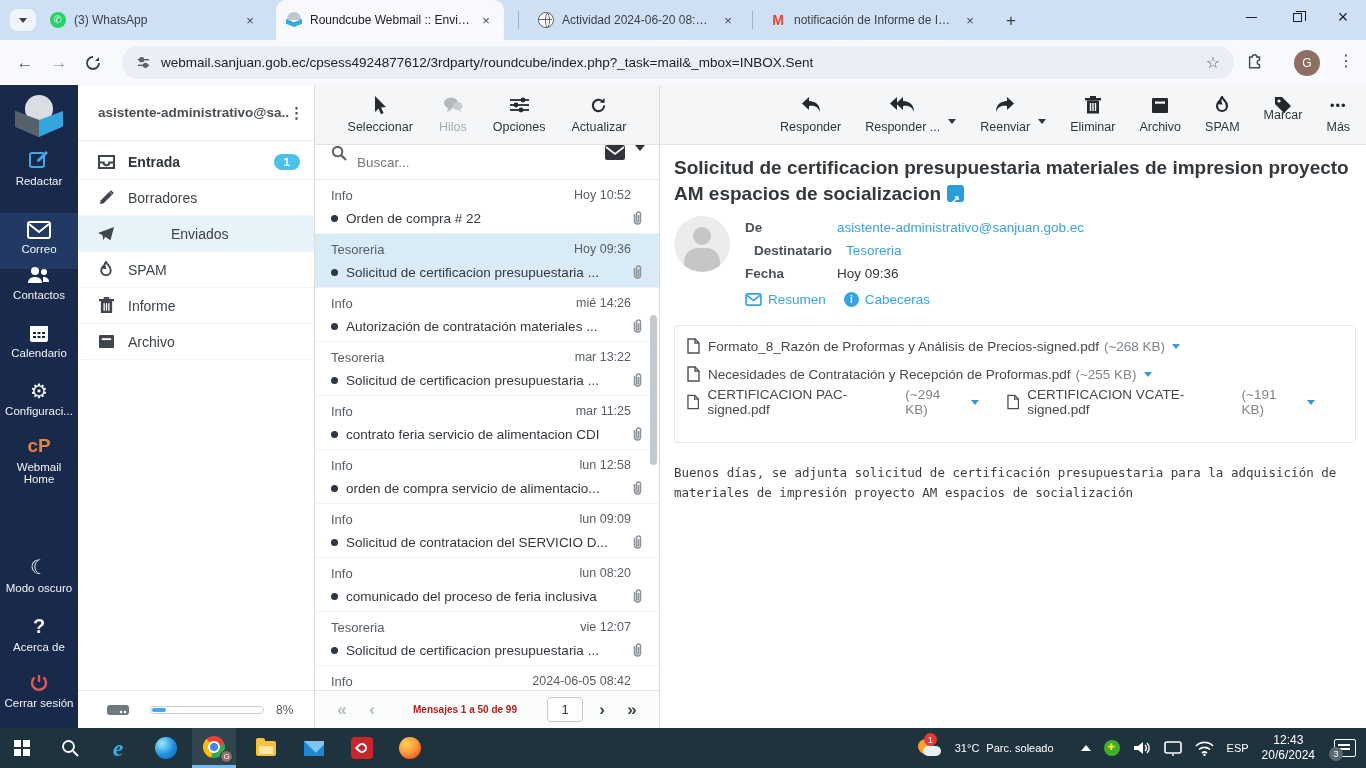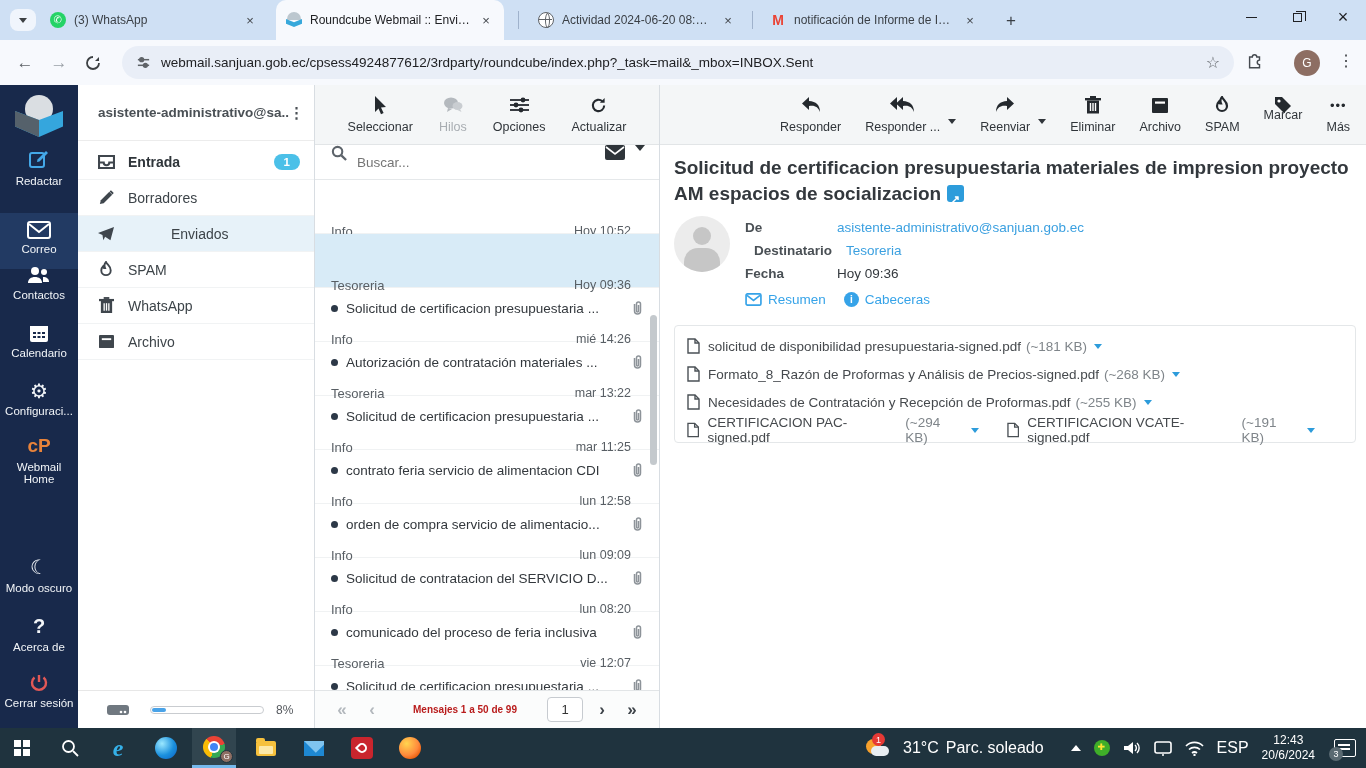--- a/index.html
+++ b/index.html
@@ -75,21 +75,21 @@
   .list-col { left:315px; top:85px; width:345px; height:643px; background:#fff; border-right:1px solid #d8dde2; }
   .band { position:absolute; left:0; top:0; width:100%; height:60px; background:#f4f6f7; border-bottom:1px solid #e2e5e7; display:flex; align-items:flex-start; justify-content:center; gap:26px; padding-top:10px; }
   .tbtn { display:flex; flex-direction:column; align-items:center; gap:5px; color:#30353a; font-size:12.5px; }
   .tbtn .tico { height:20px; display:flex; align-items:center; }
   .tbtn.disabled { color:#a8adb2; }
   .caret { width:0; height:0; border-left:4px solid transparent; border-right:4px solid transparent; border-top:5px solid currentColor; display:inline-block; }
   .searchrow { position:absolute; left:0; top:60px; width:100%; height:35px; border-bottom:1px solid #e5e8ea; display:flex; padding:0 14px 0 16px; }
   .searchrow input { border:none; outline:none; background:transparent; font-size:13.5px; color:#444; flex:1; margin-left:10px; font-family:"Liberation Sans",sans-serif; }
   .msg-row { position:absolute; left:0; width:100%; height:54px; border-bottom:1px solid #f0f2f3; padding:8px 14px 0 16px; }
   .msg-row.sel { background:#d8ebf7; }
-  .mline1 { display:flex; font-size:13px; color:#585e64;margin-top:36px; }
+  .mline1 { display:flex; font-size:13px; color:#585e64; }
   .mdate { margin-left:auto; font-size:12.5px; color:#585e64; padding-right:14px; }
   .mline2 { display:flex; align-items:center; margin-top:7px; }
   .udot { width:7px; height:7px; border-radius:50%; background:#2c3847; margin-right:8px; flex:0 0 7px; }
   .msubj { font-size:13.5px; color:#33383d; white-space:nowrap; overflow:hidden; text-overflow:ellipsis; flex:1; }
   .clip { color:#8d9399; margin-left:6px; flex:0 0 14px; }
   .list-scroll { position:absolute; right:2px; top:230px; width:7px; height:150px; background:#c4c9cd; border-radius:4px; }
   .list-foot { position:absolute; left:0; bottom:0; width:100%; height:38px; background:#fbfcfc; border-top:1px solid #e2e5e7; display:flex; align-items:center; padding:0 12px; }
   .pg-glyph { font-size:17px; font-weight:bold; color:#3e444a; width:30px; text-align:center; }
   .pg-glyph.dis { color:#b3b8bd; }
   .pg-text { flex:1; text-align:center; font-size:10px; font-weight:bold; color:#b91c1c; }
@@ -134,21 +134,21 @@
   .chrome-ball { width:22px; height:22px; border-radius:50%; background:conic-gradient(from -45deg, #ea4335 0 120deg, #34a853 120deg 240deg, #fbbc05 240deg 360deg); position:relative; }
   .chrome-ball:before { content:""; position:absolute; left:5px; top:5px; width:12px; height:12px; border-radius:50%; background:#fff; }
   .chrome-ball:after { content:""; position:absolute; left:7px; top:7px; width:8px; height:8px; border-radius:50%; background:#4285f4; }
   .gbadge { position:absolute; right:3px; bottom:2px; width:13px; height:13px; border-radius:50%; background:#8d6e63; color:#fff; font-size:8px; display:flex; align-items:center; justify-content:center; border:1px solid #1f333e; }
   .edge-ball { width:22px; height:22px; border-radius:50%; background:radial-gradient(circle at 32% 30%, #9be8ff, #1b90dd 55%, #0b5fc4); }
   .ff-ball { width:22px; height:22px; border-radius:50%; background:radial-gradient(circle at 35% 30%, #ffd54f, #ff8a3c 55%, #e65100 85%); }
   .ie-e { color:#35b1e8; font-size:24px; font-weight:bold; font-style:italic; font-family:"Liberation Serif",serif; }
   .acrobat { width:22px; height:22px; background:#c9252d; border-radius:4px; display:flex; align-items:center; justify-content:center; }
   .acrobat span { display:block; width:10px; height:10px; border:2px solid #fff; border-radius:50% 50% 50% 0; transform:rotate(45deg); }
   .tray { position:absolute; right:0; top:0; height:40px; display:flex; align-items:center; gap:13px; padding-right:10px; color:#fff; }
-  .tray-txt { font-size:16px; color:#fff; }
+  .tray-txt { font-size:11px; color:#fff; }
   .weather { position:relative; width:26px; height:22px; }
   .w-sun { position:absolute; left:2px; top:2px; width:15px; height:15px; border-radius:50%; background:#f7a12c; }
   .w-cloud { position:absolute; left:7px; top:9px; width:18px; height:10px; border-radius:8px; background:#e8eef2; }
   .w-badge { position:absolute; left:8px; top:-4px; width:13px; height:13px; border-radius:50%; background:#e53935; color:#fff; font-size:9px; display:flex; align-items:center; justify-content:center; }
   .chev-up { width:0; height:0; border-left:5px solid transparent; border-right:5px solid transparent; border-bottom:6px solid #fff; }
   .green-dot { width:16px; height:16px; border-radius:50%; background:#3fae29; position:relative; }
   .green-dot:before { content:"✚"; color:#ffe533; font-size:9px; position:absolute; left:4px; top:2px; }
   .clockbox { text-align:center; font-size:12px; line-height:15px; color:#fff; }
   .notif { position:relative; width:22px; height:18px; border:1.5px solid #fff; border-radius:2px; }
   .notif i { position:absolute; left:3px; width:12px; height:1.5px; background:#fff; }
@@ -366,21 +366,21 @@
           <rect x="2" y="4" width="12" height="13" fill="#3f464d"></rect>
           <rect x="0" y="2" width="16" height="2.4" fill="#3f464d"></rect>
           <rect x="5" y="0" width="6" height="2" fill="#3f464d"></rect>
           <g stroke="#fff" stroke-width="1.4">
             <line x1="5.5" y1="6.5" x2="5.5" y2="14.5"></line>
             <line x1="8" y1="6.5" x2="8" y2="14.5"></line>
             <line x1="10.5" y1="6.5" x2="10.5" y2="14.5"></line>
           </g>
         </svg>
     </span>
-    <span class="folder-label">WhatsApp</span>
+    <span class="folder-label">Informe</span>
   </div>
   <div class="folder-row" style="top:239px;">
     <span class="fico">
       <svg width="17" height="15" viewBox="0 0 18 16">
           <rect x="1" y="1" width="16" height="14" rx="1" fill="#3f464d"></rect>
           <rect x="4" y="4.5" width="10" height="2" fill="#fff"></rect>
         </svg>
     </span>
     <span class="folder-label">Archivo</span>
   </div>
@@ -731,69 +731,62 @@
     </span>
   </div>
 
   <div class="attach-box">
     <div class="att-row">
       <span class="att-item">
         <svg width="13" height="16" viewBox="0 0 13 16">
             <path d="M1 1h7l4 4v10H1z" fill="none" stroke="#4a5055" stroke-width="1.4"></path>
             <path d="M8 1v4h4" fill="none" stroke="#4a5055" stroke-width="1.4"></path>
           </svg>
-        <span class="att-name">solicitud de disponibilidad presupuestaria-signed.pdf</span>
-        <span class="att-size">(~181 KB)</span>
+        <span class="att-name">Formato_8_Razón de Proformas y Análisis de Precios-signed.pdf</span>
+        <span class="att-size">(~268 KB)</span>
         <span class="caret att-caret"></span>
       </span>
     </div>
     <div class="att-row">
       <span class="att-item">
         <svg width="13" height="16" viewBox="0 0 13 16">
             <path d="M1 1h7l4 4v10H1z" fill="none" stroke="#4a5055" stroke-width="1.4"></path>
             <path d="M8 1v4h4" fill="none" stroke="#4a5055" stroke-width="1.4"></path>
           </svg>
-        <span class="att-name">Formato_8_Razón de Proformas y Análisis de Precios-signed.pdf</span>
-        <span class="att-size">(~268 KB)</span>
+        <span class="att-name">Necesidades de Contratación y Recepción de Proformas.pdf</span>
+        <span class="att-size">(~255 KB)</span>
         <span class="caret att-caret"></span>
       </span>
     </div>
     <div class="att-row">
       <span class="att-item">
         <svg width="13" height="16" viewBox="0 0 13 16">
             <path d="M1 1h7l4 4v10H1z" fill="none" stroke="#4a5055" stroke-width="1.4"></path>
             <path d="M8 1v4h4" fill="none" stroke="#4a5055" stroke-width="1.4"></path>
           </svg>
-        <span class="att-name">Necesidades de Contratación y Recepción de Proformas.pdf</span>
-        <span class="att-size">(~255 KB)</span>
+        <span class="att-name">CERTIFICACION PAC-signed.pdf</span>
+        <span class="att-size">(~294 KB)</span>
         <span class="caret att-caret"></span>
       </span>
-    </div>
-    <div class="att-row">
       <span class="att-item">
         <svg width="13" height="16" viewBox="0 0 13 16">
             <path d="M1 1h7l4 4v10H1z" fill="none" stroke="#4a5055" stroke-width="1.4"></path>
             <path d="M8 1v4h4" fill="none" stroke="#4a5055" stroke-width="1.4"></path>
           </svg>
-        <span class="att-name">CERTIFICACION PAC-signed.pdf</span>
-        <span class="att-size">(~294 KB)</span>
-        <span class="caret att-caret"></span>
-      </span>
-      <span class="att-item">
-        <svg width="13" height="16" viewBox="0 0 13 16">
-            <path d="M1 1h7l4 4v10H1z" fill="none" stroke="#4a5055" stroke-width="1.4"></path>
-            <path d="M8 1v4h4" fill="none" stroke="#4a5055" stroke-width="1.4"></path>
-          </svg>
         <span class="att-name">CERTIFICACION VCATE-signed.pdf</span>
         <span class="att-size">(~191 KB)</span>
         <span class="caret att-caret"></span>
       </span>
     </div>
   </div>
 
+  <div class="body-text">
+    <span>Buenos días, se adjunta solicitud de certificación presupuestaria para la adquisición de</span><br>
+    <span>materiales de impresión proyecto AM espacios de socialización</span>
+  </div>
 </div>
 
 <div class="abs taskbar">
   <div class="tb-item" style="left:0;">
       <span class="win-logo">
         <i></i>
         <i></i>
         <i></i>
         <i></i>
       </span>

